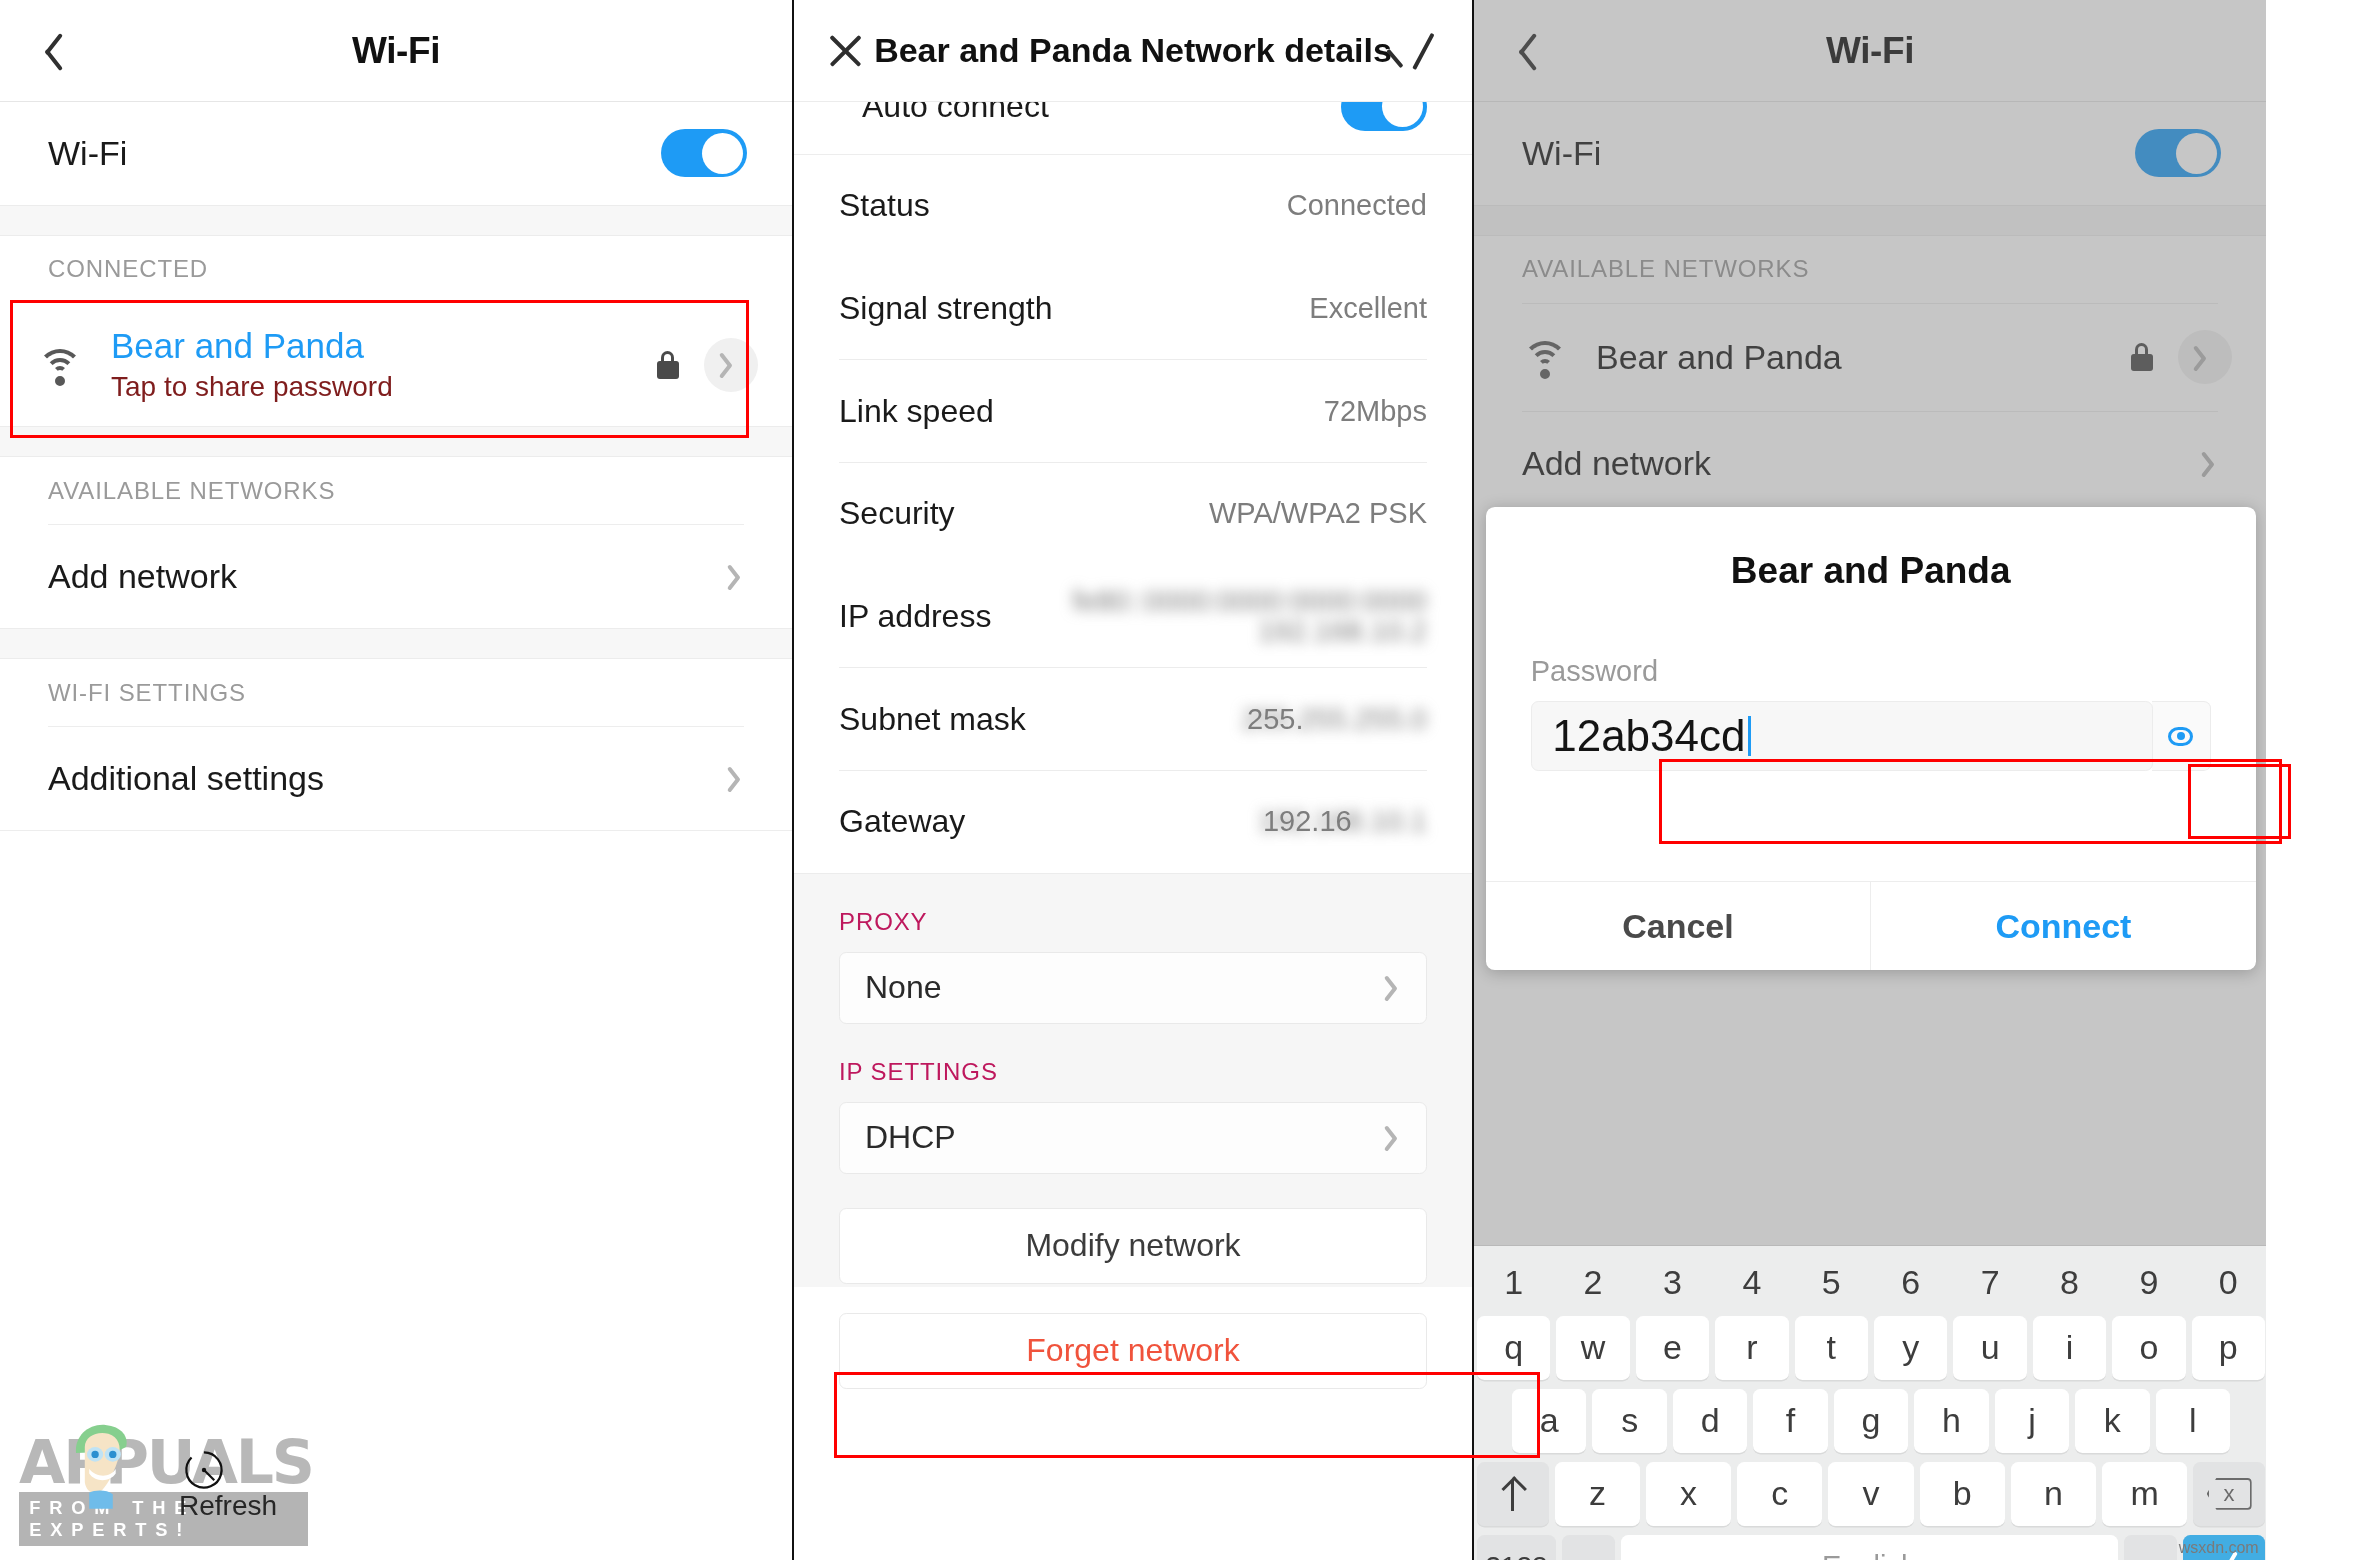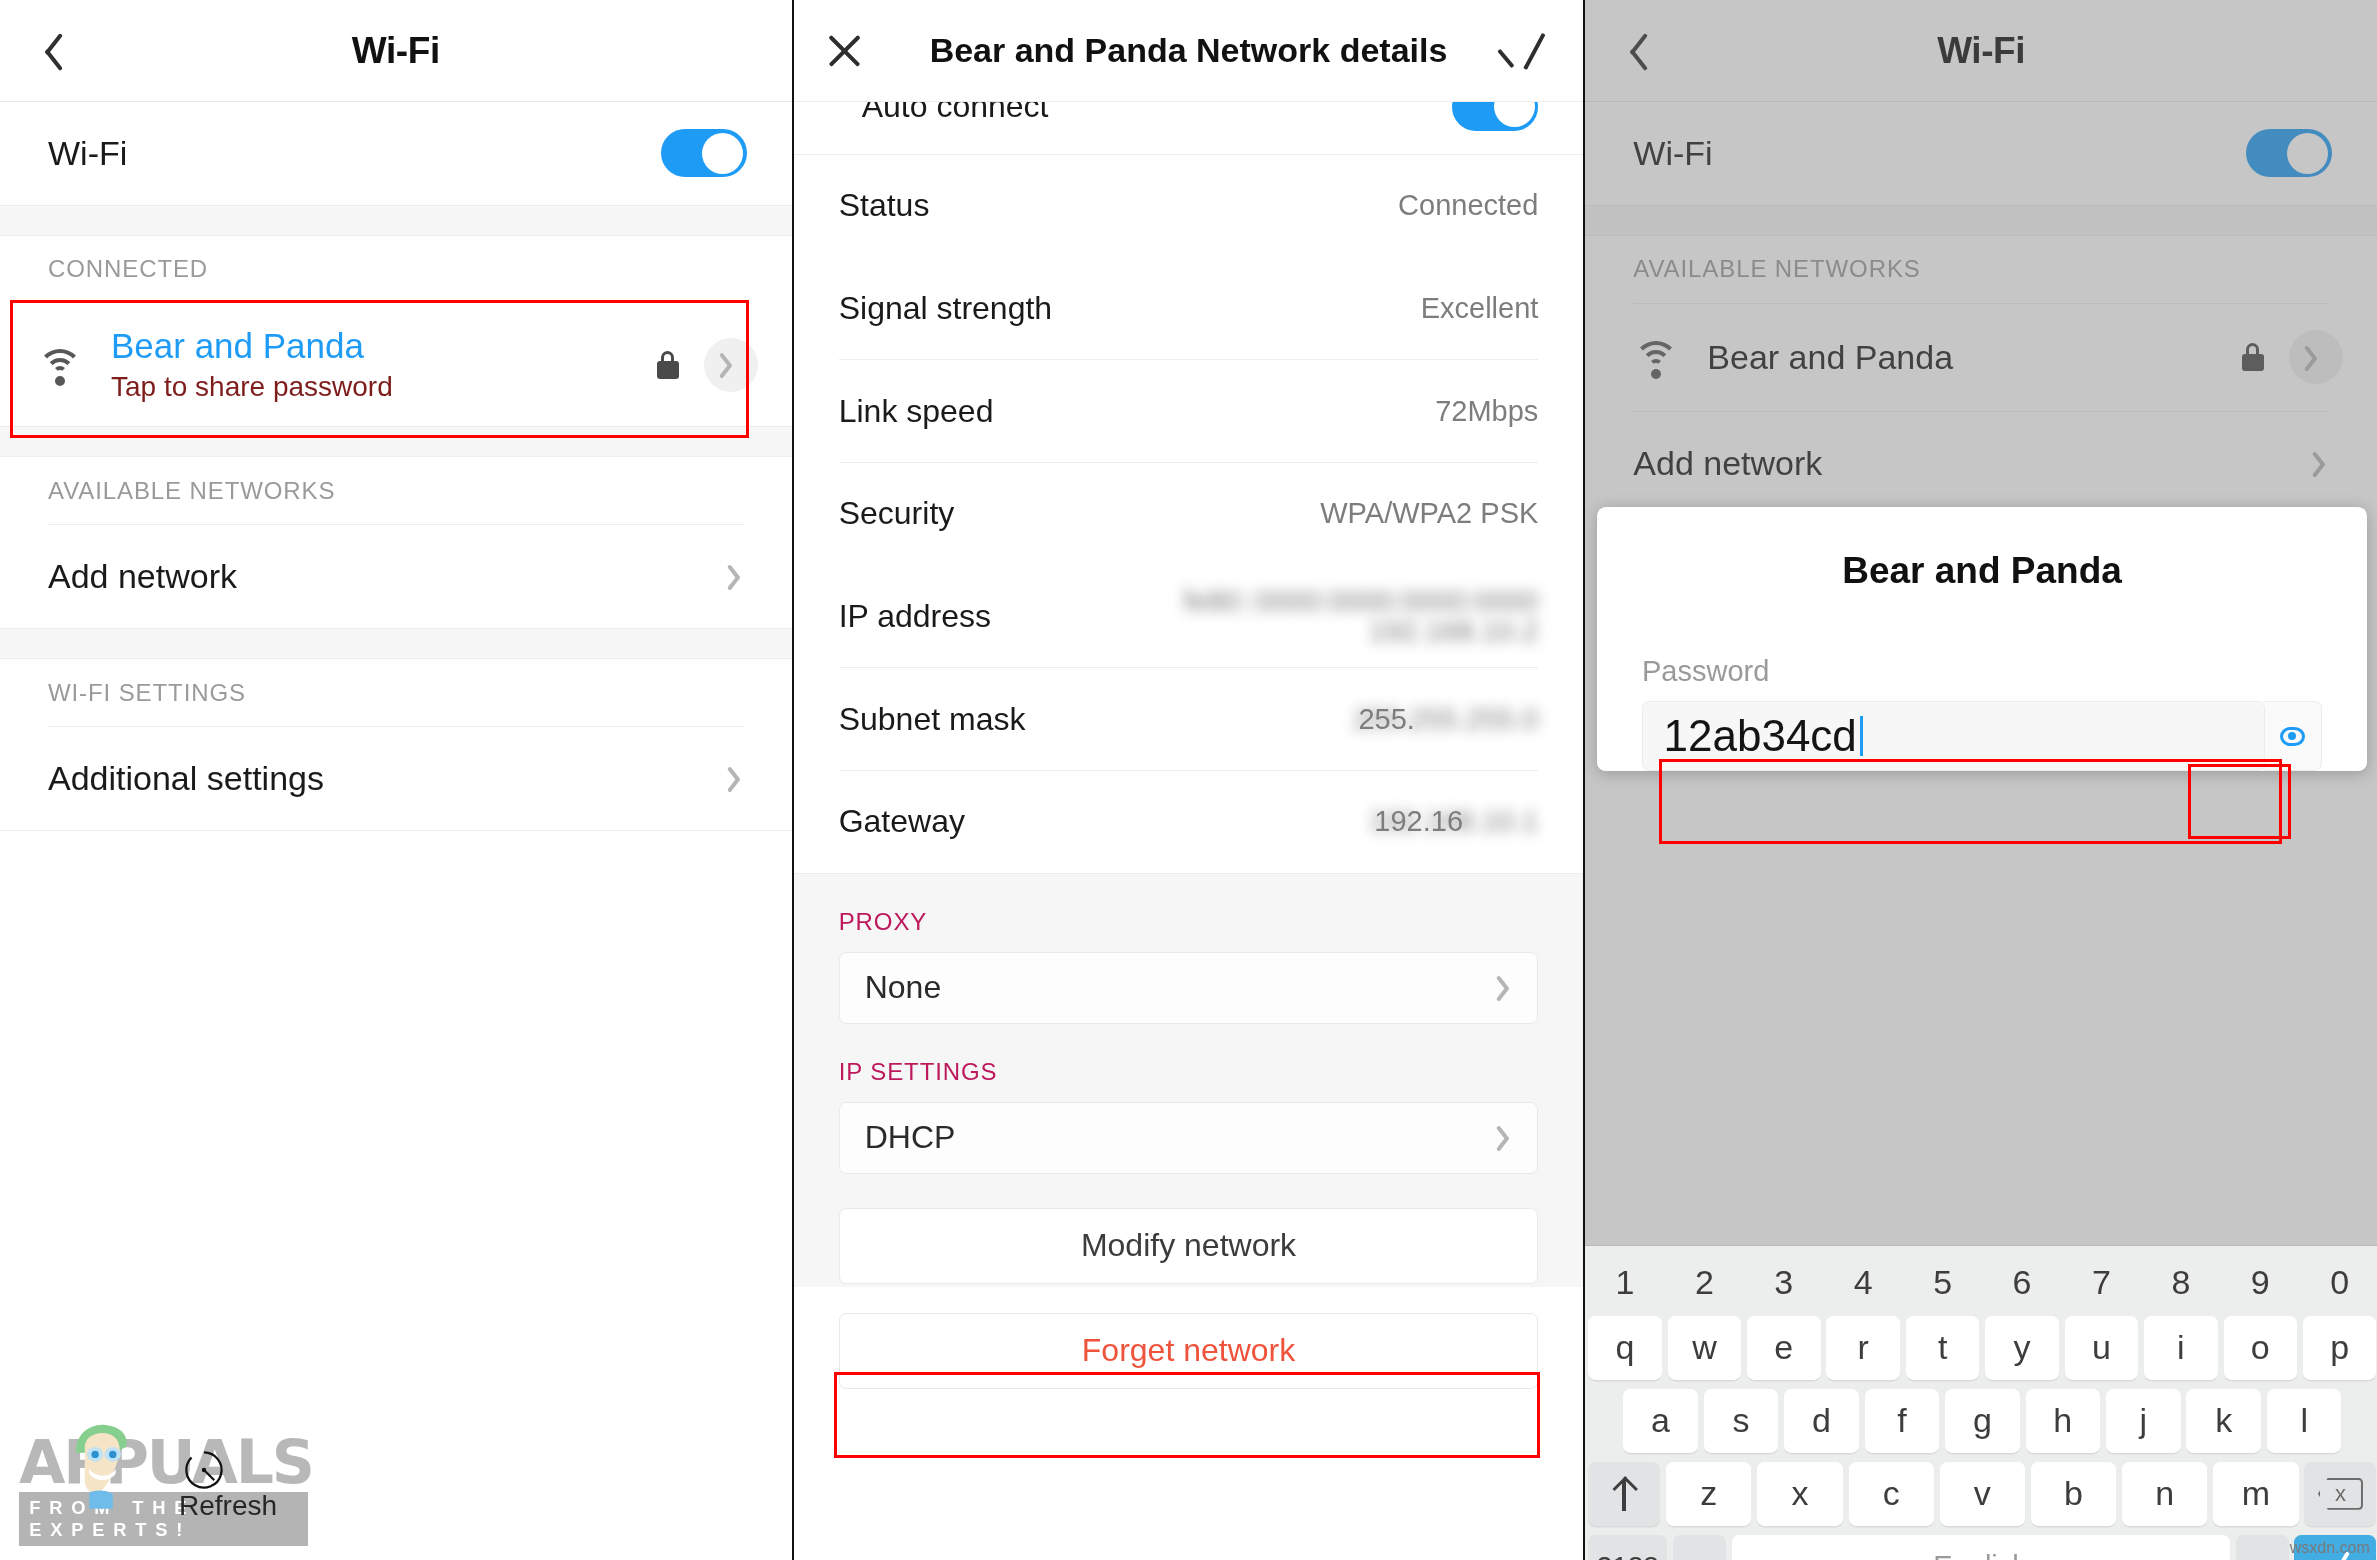--- a/index.html
+++ b/index.html
@@ -7,21 +7,21 @@
   body {
     width:2377px; height:1560px;
     font-family:"Liberation Sans", sans-serif;
     overflow:hidden;
     position:relative;
   }
   .shot { position:relative; width:2377px; height:1560px; display:flex; }
 
   .panel { position:relative; height:1560px; background:#ffffff; overflow:hidden; }
   .p1 { width:792px; }
-  .p2 { width:792px; border-left:2.9px solid #111; }
+  .p2 { width:680px; border-left:2.9px solid #111; }
   .p3 { width:794px; border-left:2.9px solid #111; }
 
   
   .appbar {
     height:101px; display:flex; align-items:center;
     position:relative; background:#fff;
   }
   .appbar .back {
     width:95px; height:101px; display:flex; align-items:center; justify-content:center;
   }
@@ -510,20 +510,24 @@
             <span class="pw-text">12ab34cd</span>
             <span class="caret"></span>
           </div>
           <div class="eye-btn">
             <div class="eye">
                 <span></span>
               </div>
           </div>
         </div>
       </div>
+      <div class="dlg-actions">
+        <div class="dlg-btn cancel">Cancel</div>
+        <div class="dlg-btn connect">Connect</div>
+      </div>
     </div>
 
     <div class="kbd">
       <div class="krow nums" id="kb-nums">
           <div class="knum">1</div>
           <div class="knum">2</div>
           <div class="knum">3</div>
           <div class="knum">4</div>
           <div class="knum">5</div>
           <div class="knum">6</div>

